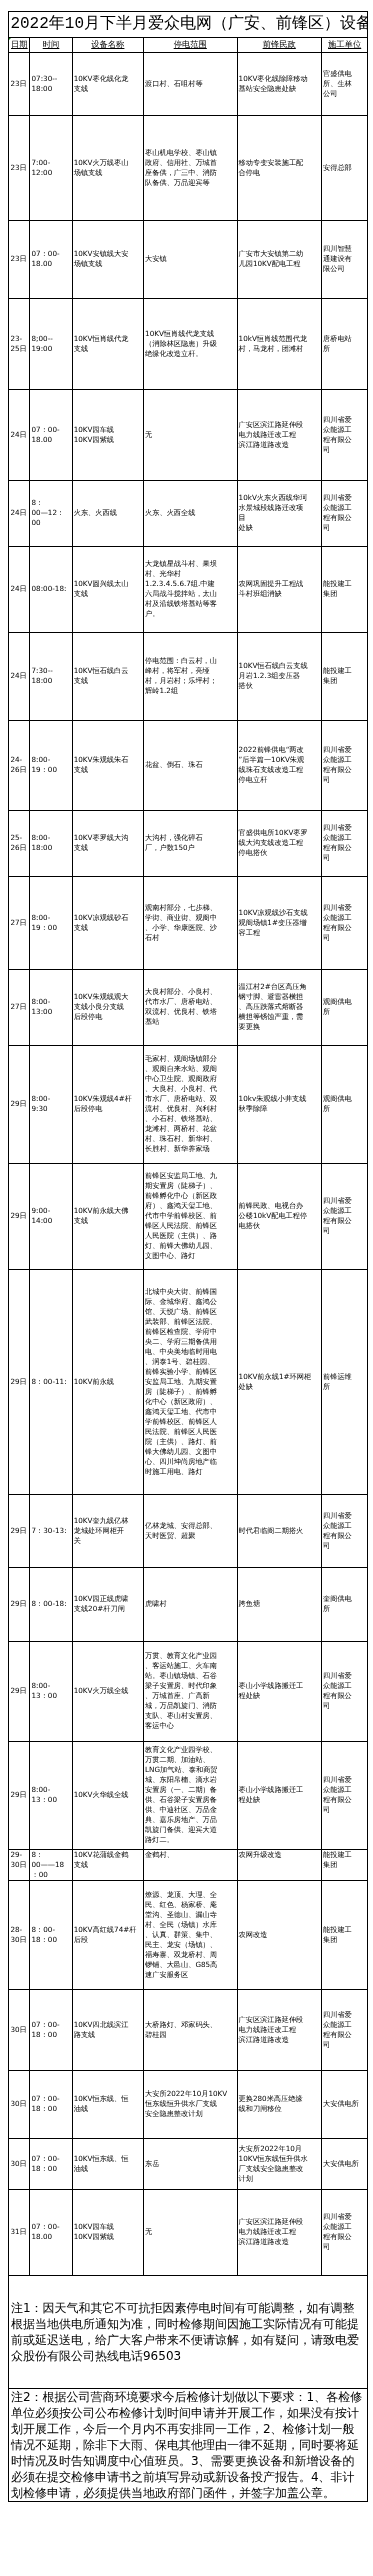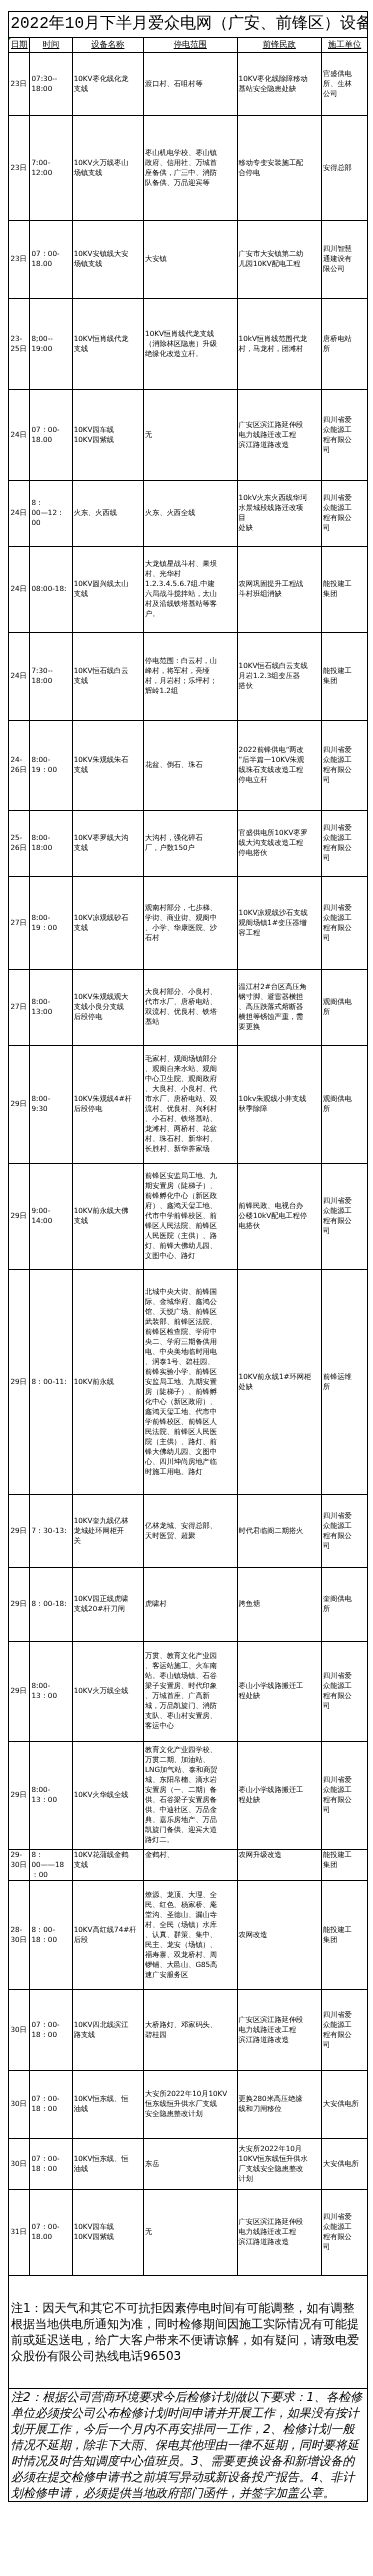--- a/index.html
+++ b/index.html
@@ -762,19 +762,19 @@
 众能源工
 程有限公
 司</span>
           </td>
         </tr>
       </tbody>
     <tbody id="notes">
         <tr class="note" style="height: 113px;">
           <td colspan="6"><span>注1：因天气和其它不可抗拒因素停电时间有可能调整，如有调整根据当地供电所通知为准，同时检修期间因施工实际情况有可能提前或延迟送电，给广大客户带来不便请谅解，如有疑问，请致电爱众股份有限公司热线电话96503</span></td>
         </tr>
-        <tr class="note" style="height: 107px; font-style: italic;">
+        <tr class="note" style="height: 107px;">
           <td colspan="6"><span>注2：根据公司营商环境要求今后检修计划做以下要求：1、各检修单位必须按公司公布检修计划时间申请并开展工作，如果没有按计划开展工作，今后一个月内不再安排同一工作，2、检修计划一般情况不延期，除非下大雨、保电其他理由一律不延期，同时要将延时情况及时告知调度中心值班员。3、需要更换设备和新增设备的必须在提交检修申请书之前填写异动或新设备投产报告。4、非计划检修申请，必须提供当地政府部门函件，并签字加盖公章。</span></td>
         </tr>
       </tbody>
   </table>
 </div>
 
 
 </body></html>

